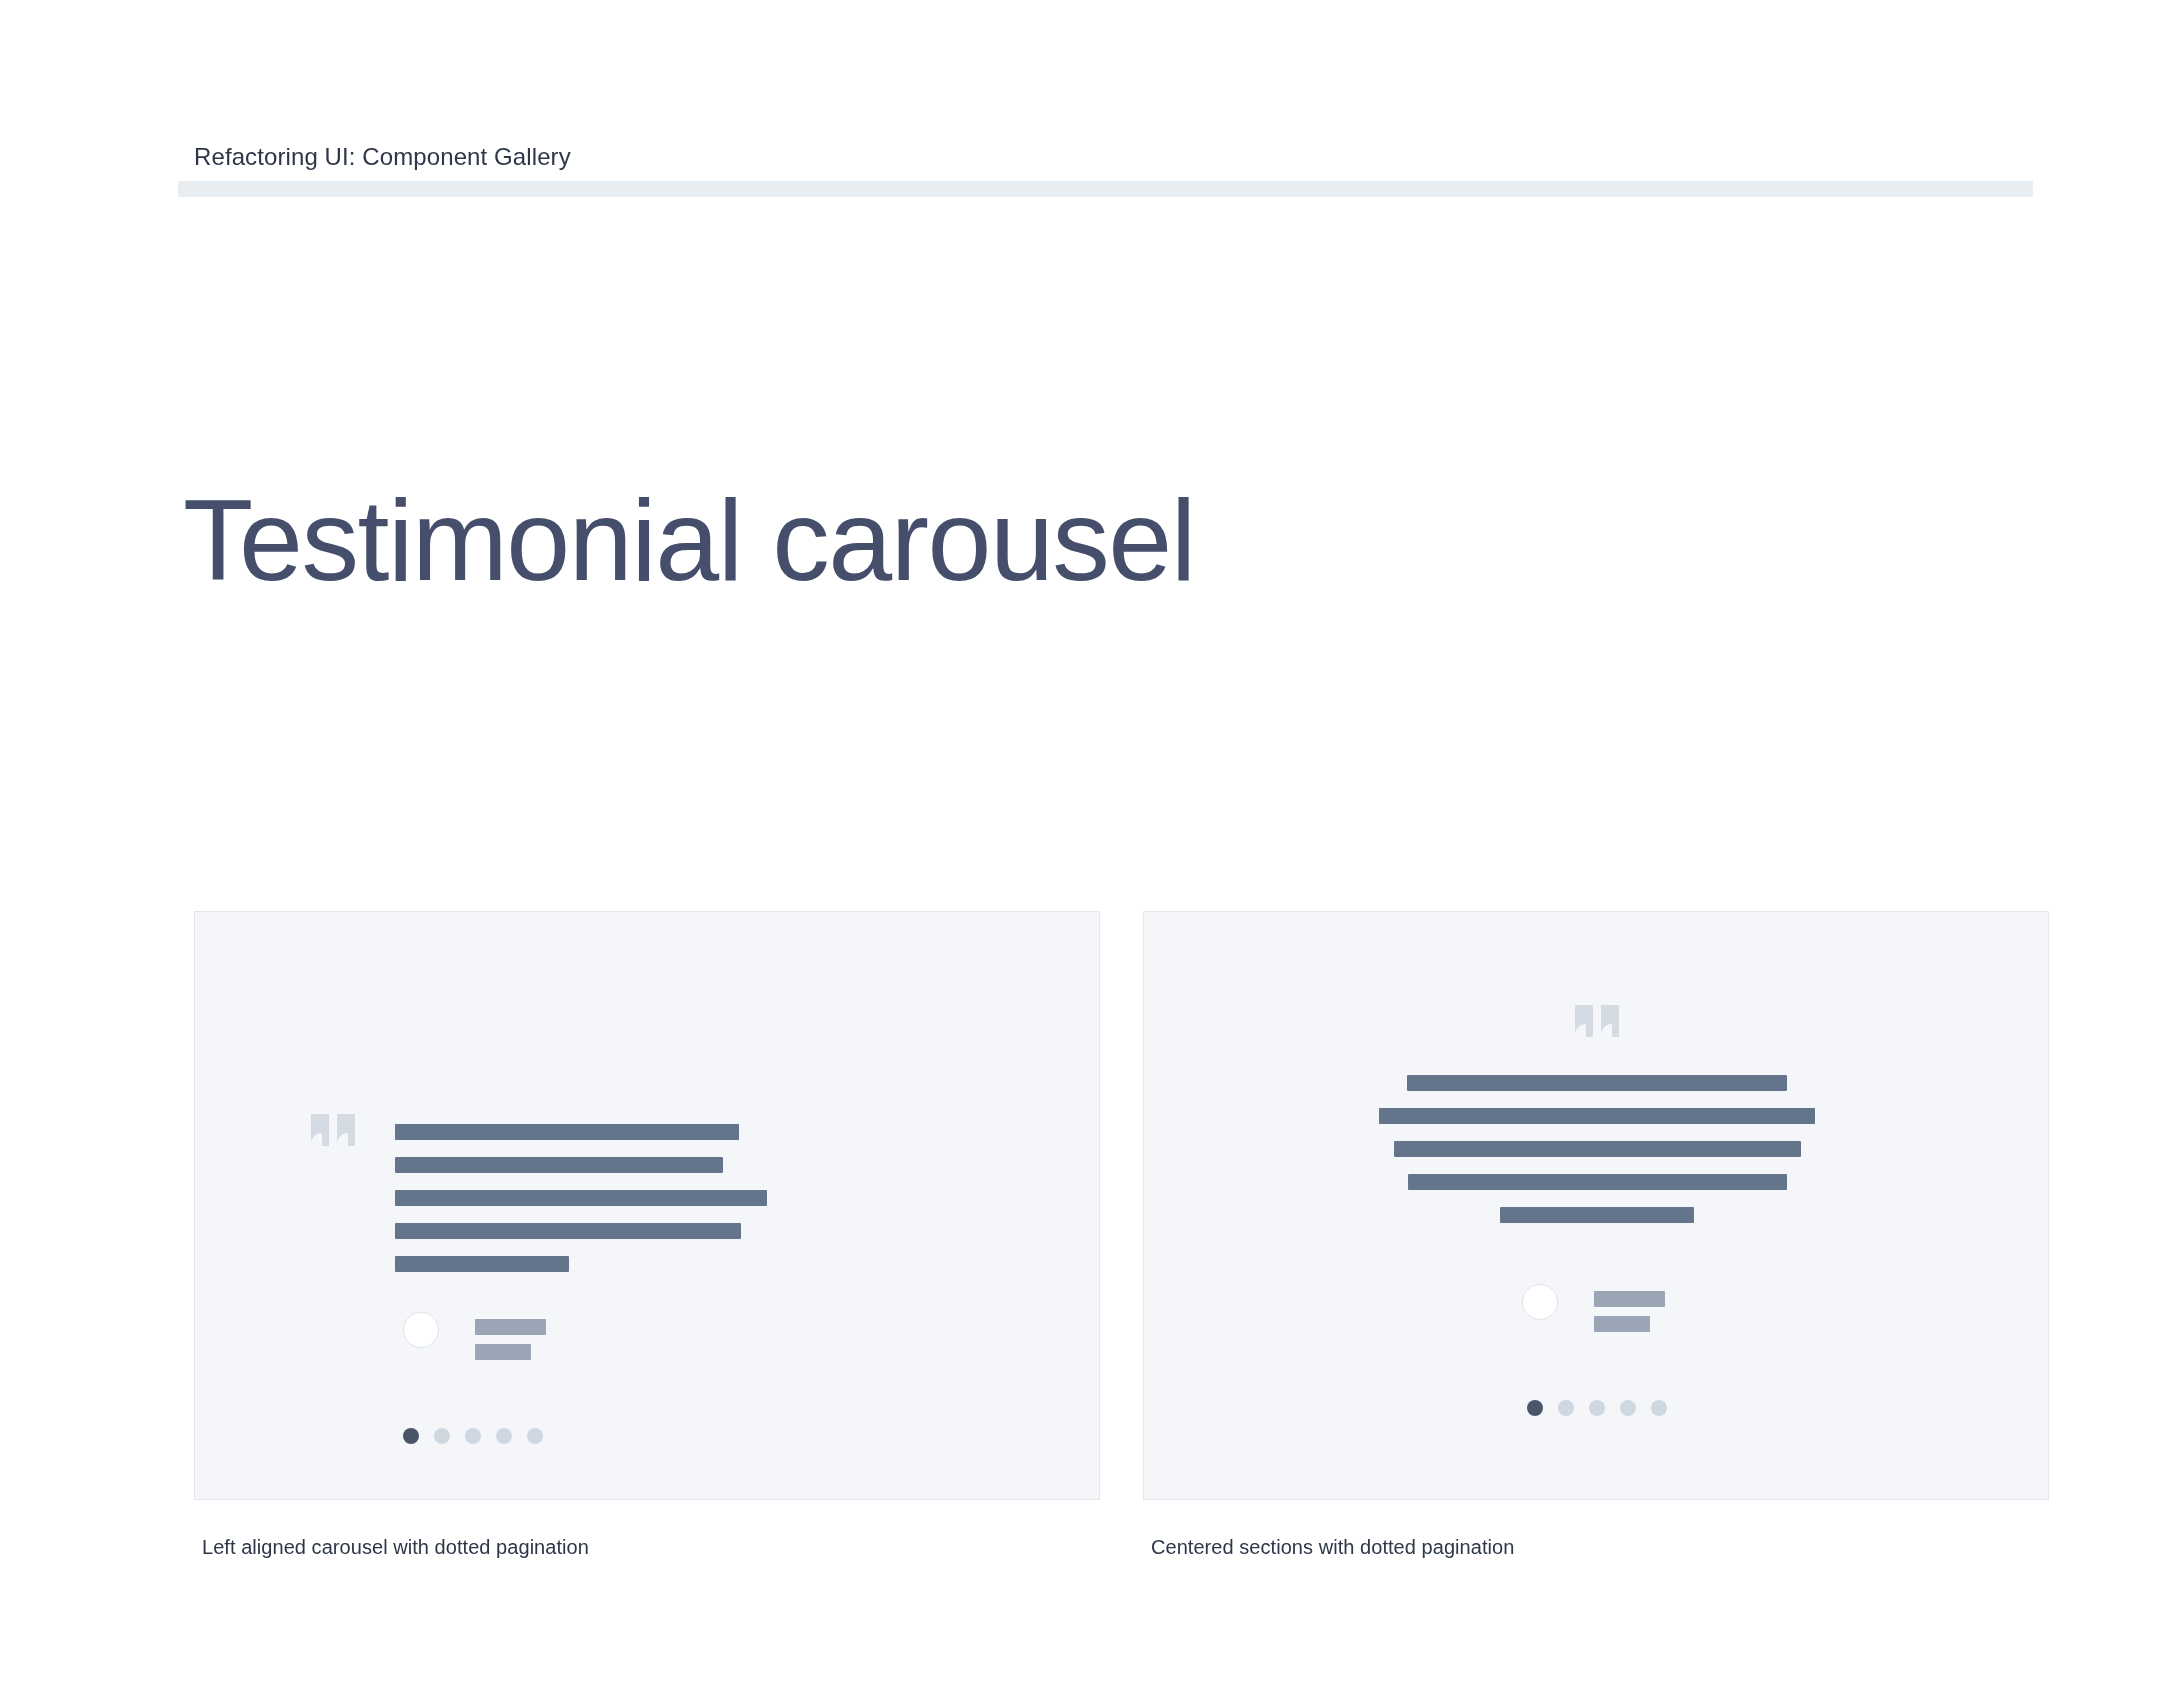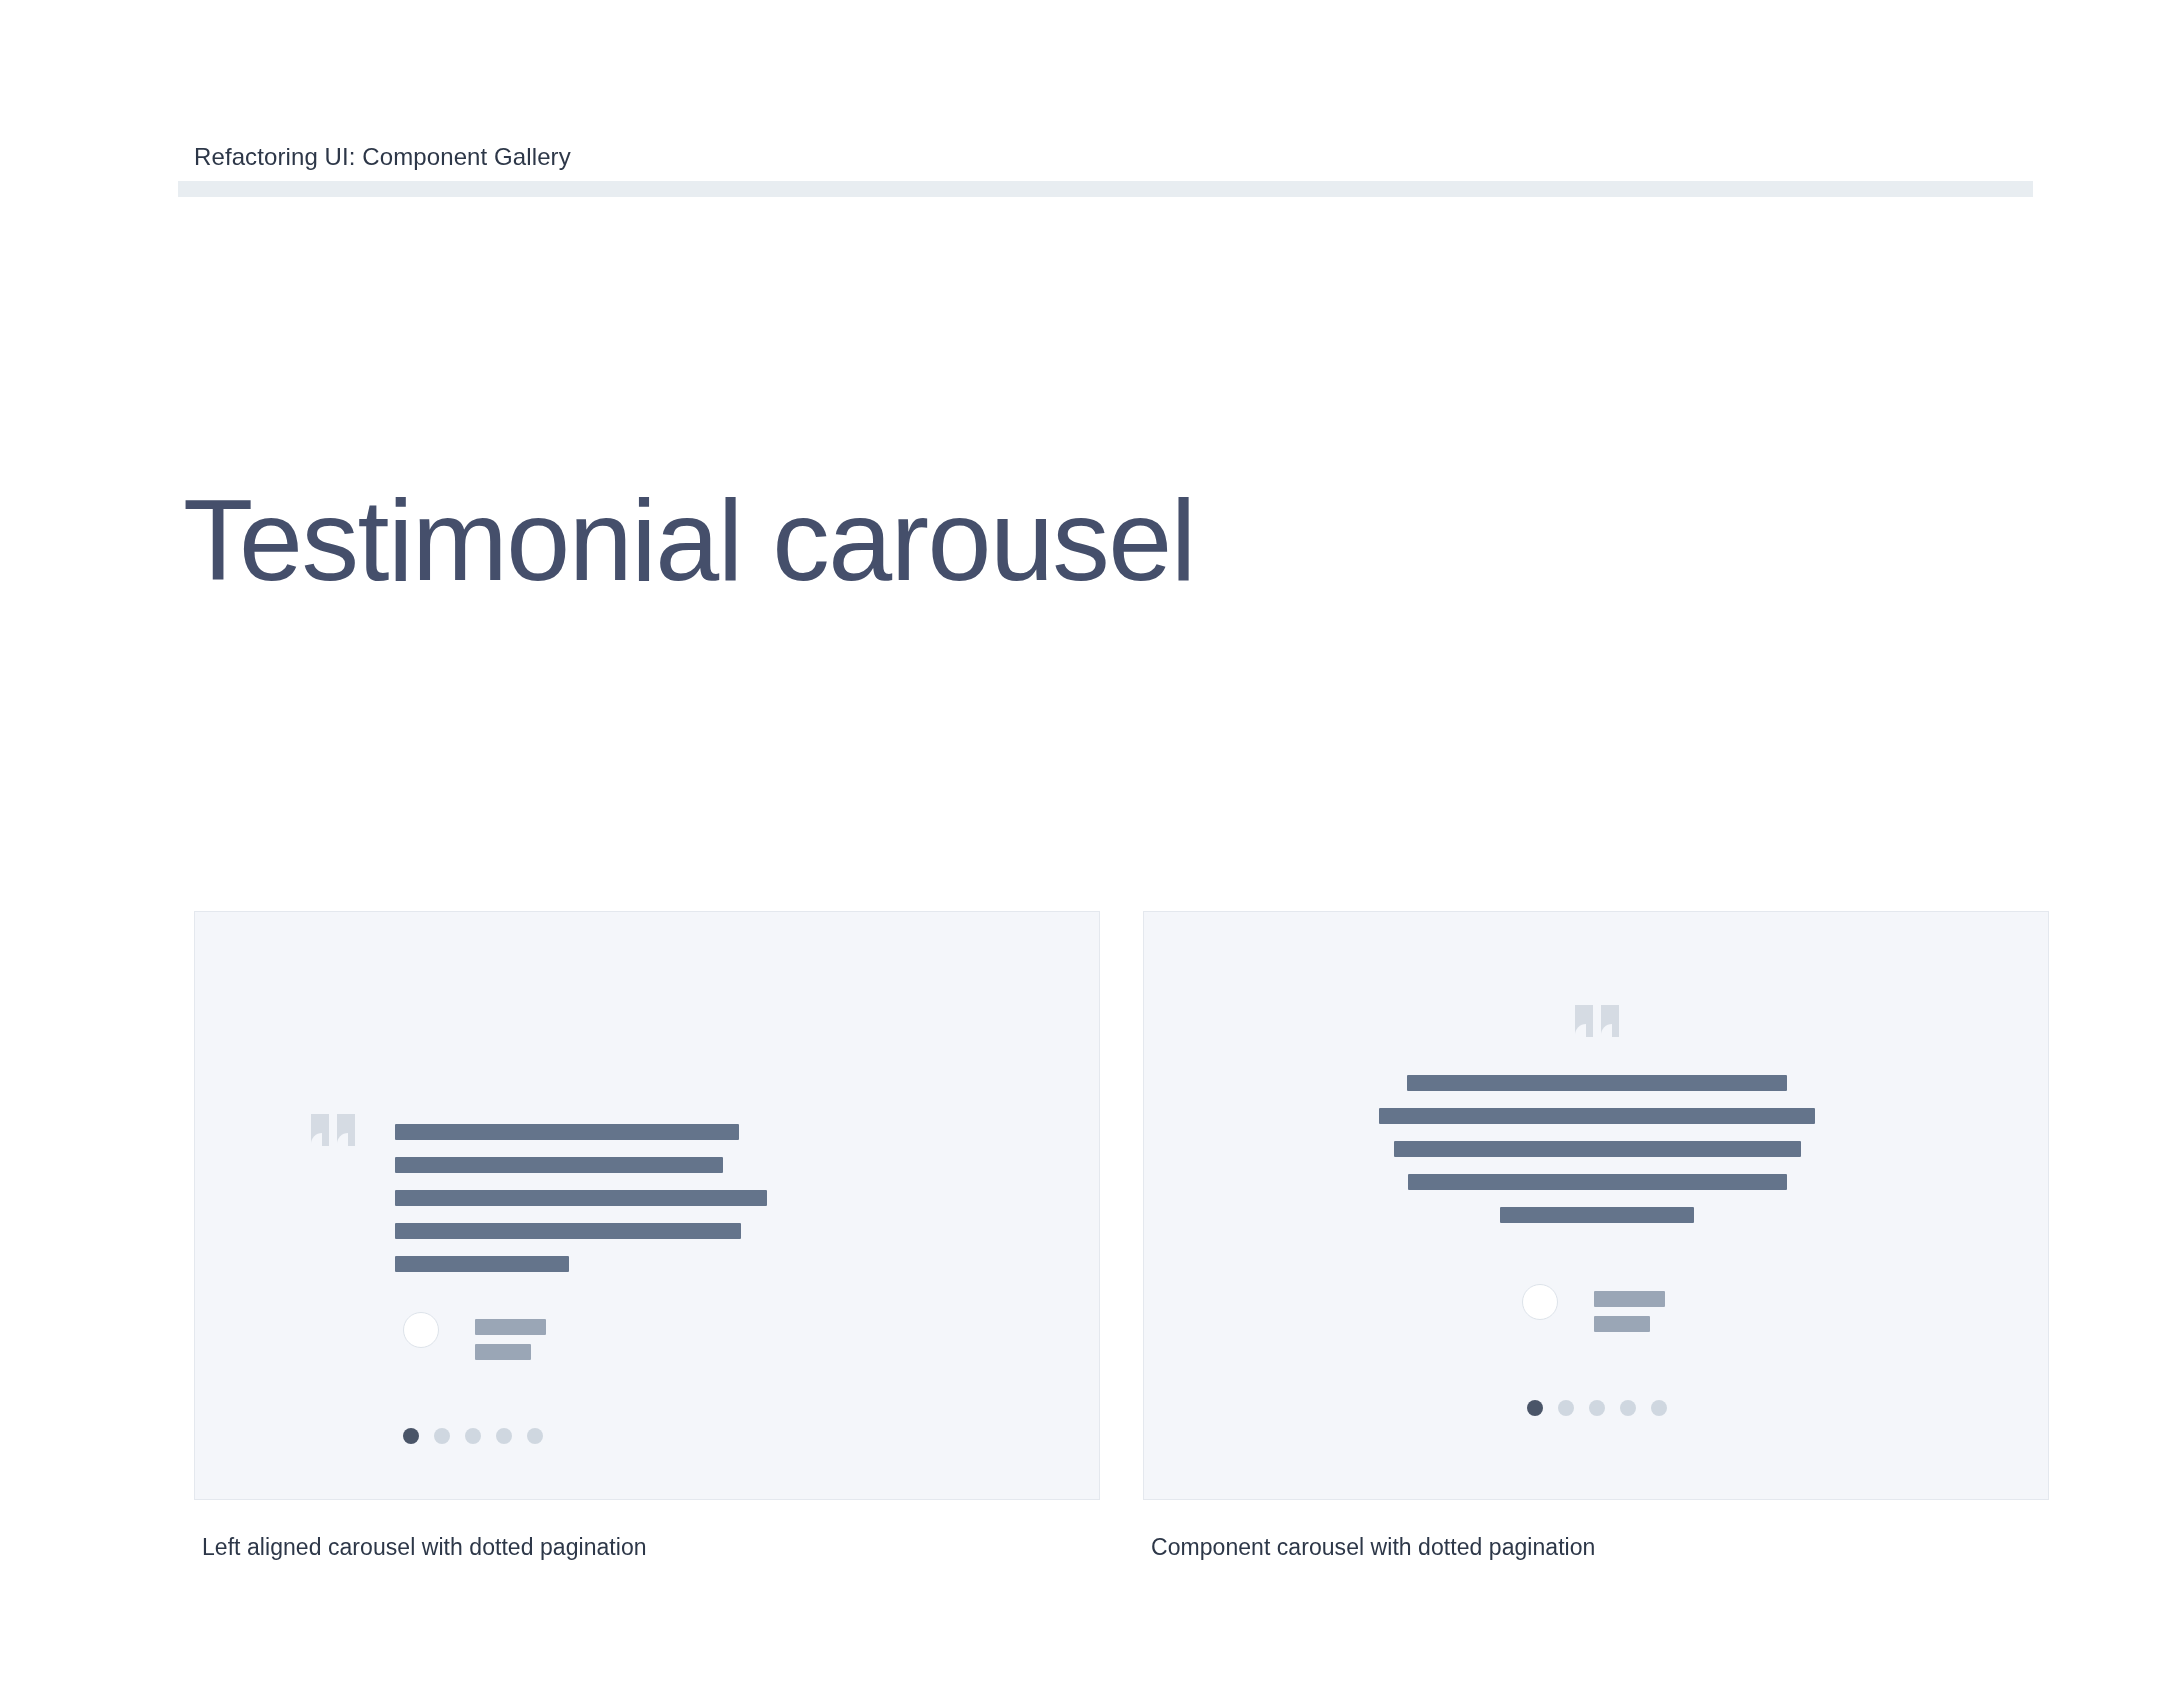--- a/index.html
+++ b/index.html
@@ -76,21 +76,21 @@
   .card {
     position: relative;
     width: 906px;
     height: 589px;
     background: #f4f6fa;
     border: 1px solid #e4e8ee;
   }
 
   .card-caption {
     margin-top: 25px;
-    font-size: 23px;
+    font-size: 20px;
     line-height: 28px;
     color: #2d3748;
     letter-spacing: 0.05px;
     white-space: nowrap;
   }
 
   
   .wire {
     position: absolute;
   }
@@ -313,18 +313,18 @@
               <span class="dot active"></span>
               <span class="dot"></span>
               <span class="dot"></span>
               <span class="dot"></span>
               <span class="dot"></span>
             </div>
           </div>
 
         </div>
       </div>
-      <div class="card-caption">Component carousel with dotted pagination</div>
+      <div class="card-caption">Centered sections with dotted pagination</div>
     </div>
 
   </div>
 </div>
 
 
 </body></html>

